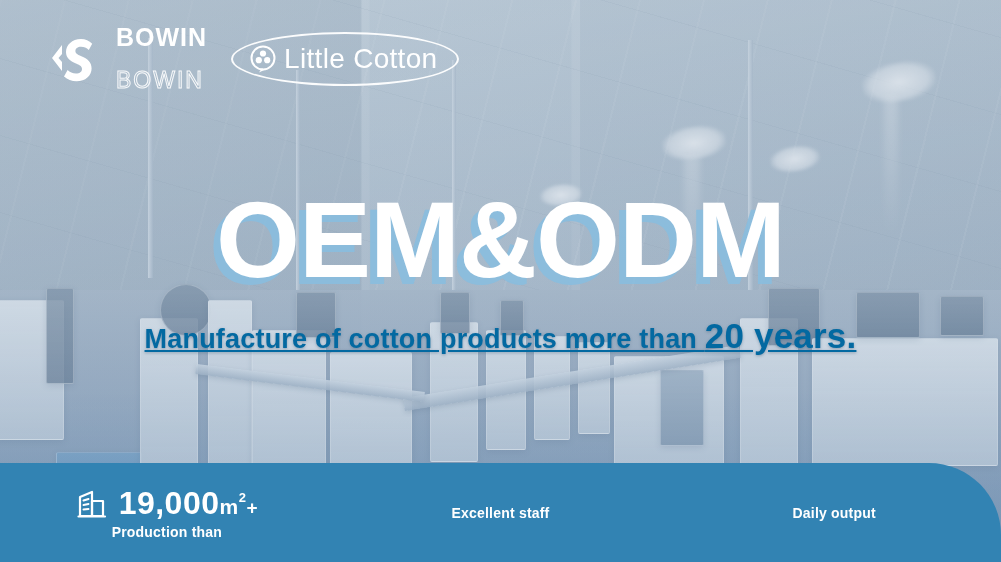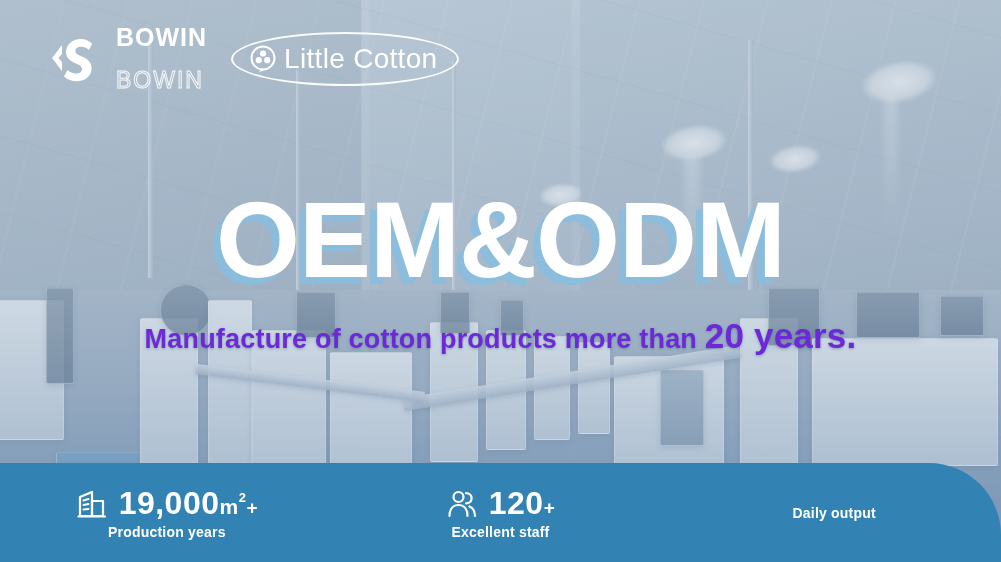--- a/index.html
+++ b/index.html
@@ -122,24 +122,25 @@
     position:absolute; left:0; right:0; top:186px;
     text-align:center; z-index:6;
     font-size:108px; font-weight:bold; line-height:1;
     color:#ffffff;
     letter-spacing:-1px;
     text-shadow:-7px 7px 0 rgba(138,189,221,.95);
   }
   .subline {
     position:absolute; left:0; right:0; top:316px;
     text-align:center; z-index:6;
-    color:#6d28d9;
+    color:#0369a1;
     font-size:27px; font-weight:bold;
     letter-spacing:.2px;
     text-shadow:0 1px 3px rgba(60,90,120,.45);
+    text-decoration:underline;
   }
   .subline .big { font-size:35px; font-weight:bold; }
 
   
   .stats {
     position:absolute; left:0; bottom:0;
     width:1001px; height:99px;
     background:#3283b3;
     border-top-right-radius:72px;
     z-index:7;
@@ -270,35 +271,24 @@
             <path d="M4 28 L4 9 L16 4 L16 28 Z" fill="none" stroke="#ffffff" stroke-width="2.2" stroke-linejoin="round"></path>
             <path d="M16 28 L16 13 L27 13 L27 28 Z" fill="none" stroke="#ffffff" stroke-width="2.2" stroke-linejoin="round"></path>
             <line x1="7.5" y1="12.5" x2="12.5" y2="11" stroke="#ffffff" stroke-width="2" stroke-linecap="round"></line>
             <line x1="7.5" y1="17" x2="12.5" y2="16" stroke="#ffffff" stroke-width="2" stroke-linecap="round"></line>
             <line x1="7.5" y1="21.5" x2="12.5" y2="21" stroke="#ffffff" stroke-width="2" stroke-linecap="round"></line>
             <line x1="2.5" y1="28.5" x2="29" y2="28.5" stroke="#ffffff" stroke-width="2.2" stroke-linecap="round"></line>
           </svg>
         </span>
         <span class="stat-value"><span>19,000</span><span class="unit">m</span><span class="sup">2</span><span class="plus">+</span></span>
       </div>
-      <div class="stat-label">Production years</div>
+      <div class="stat-label">Production than</div>
     </div>
 
     <div class="stat stat-2">
-      <div class="stat-top">
-        <span class="stat-icon">
-          <svg viewBox="0 0 32 32" width="32" height="32" aria-hidden="true">
-            <circle cx="12.5" cy="9" r="5" fill="none" stroke="#ffffff" stroke-width="2.2"></circle>
-            <path d="M3.5 28 C3.5 20.5 7.5 17 12.5 17 C17.5 17 21.5 20.5 21.5 28" fill="none" stroke="#ffffff" stroke-width="2.2" stroke-linecap="round"></path>
-            <path d="M20 5.2 C23.2 5.2 25.6 7.4 25.6 10.3 C25.6 13.2 23.2 15.4 20 15.4" fill="none" stroke="#ffffff" stroke-width="2.2" stroke-linecap="round"></path>
-            <path d="M23.5 18.5 C27 20 29 23.4 29 28" fill="none" stroke="#ffffff" stroke-width="2.2" stroke-linecap="round"></path>
-          </svg>
-        </span>
-        <span class="stat-value"><span>120</span><span class="plus">+</span></span>
-      </div>
       <div class="stat-label">Excellent staff</div>
     </div>
 
     <div class="stat stat-3">
       <div class="stat-label">Daily output</div>
     </div>
 
 
   </div>
 

